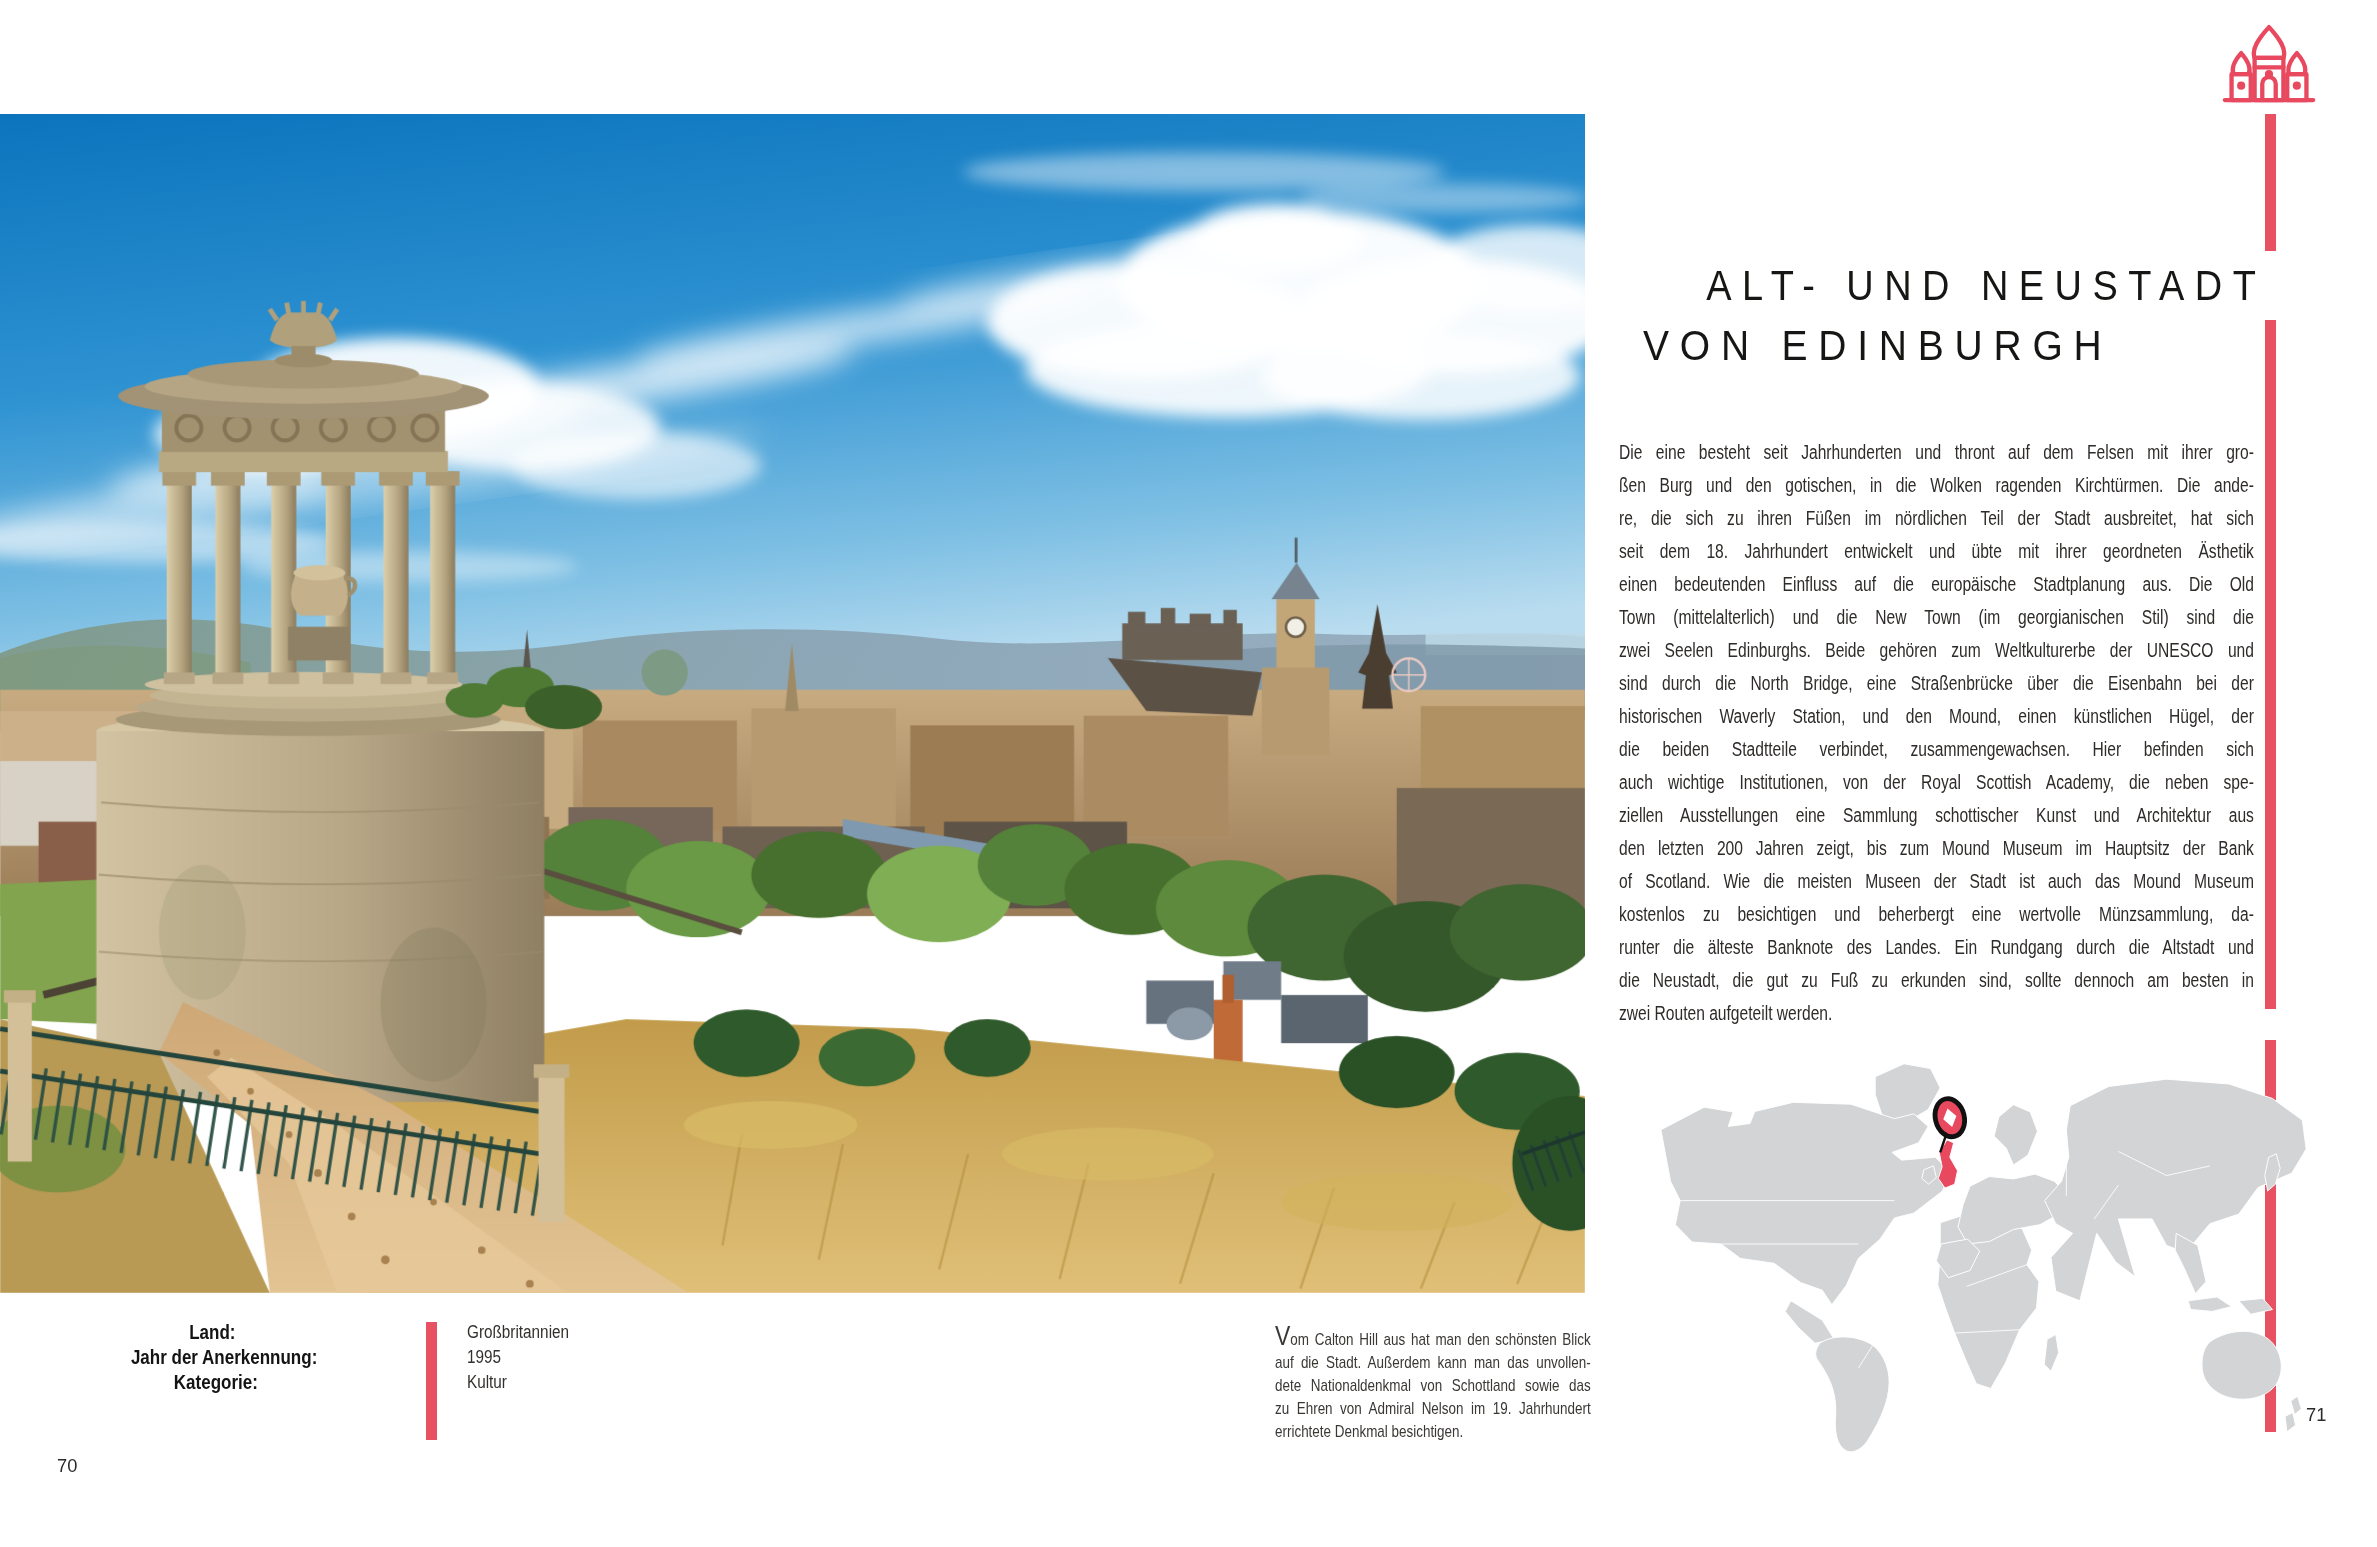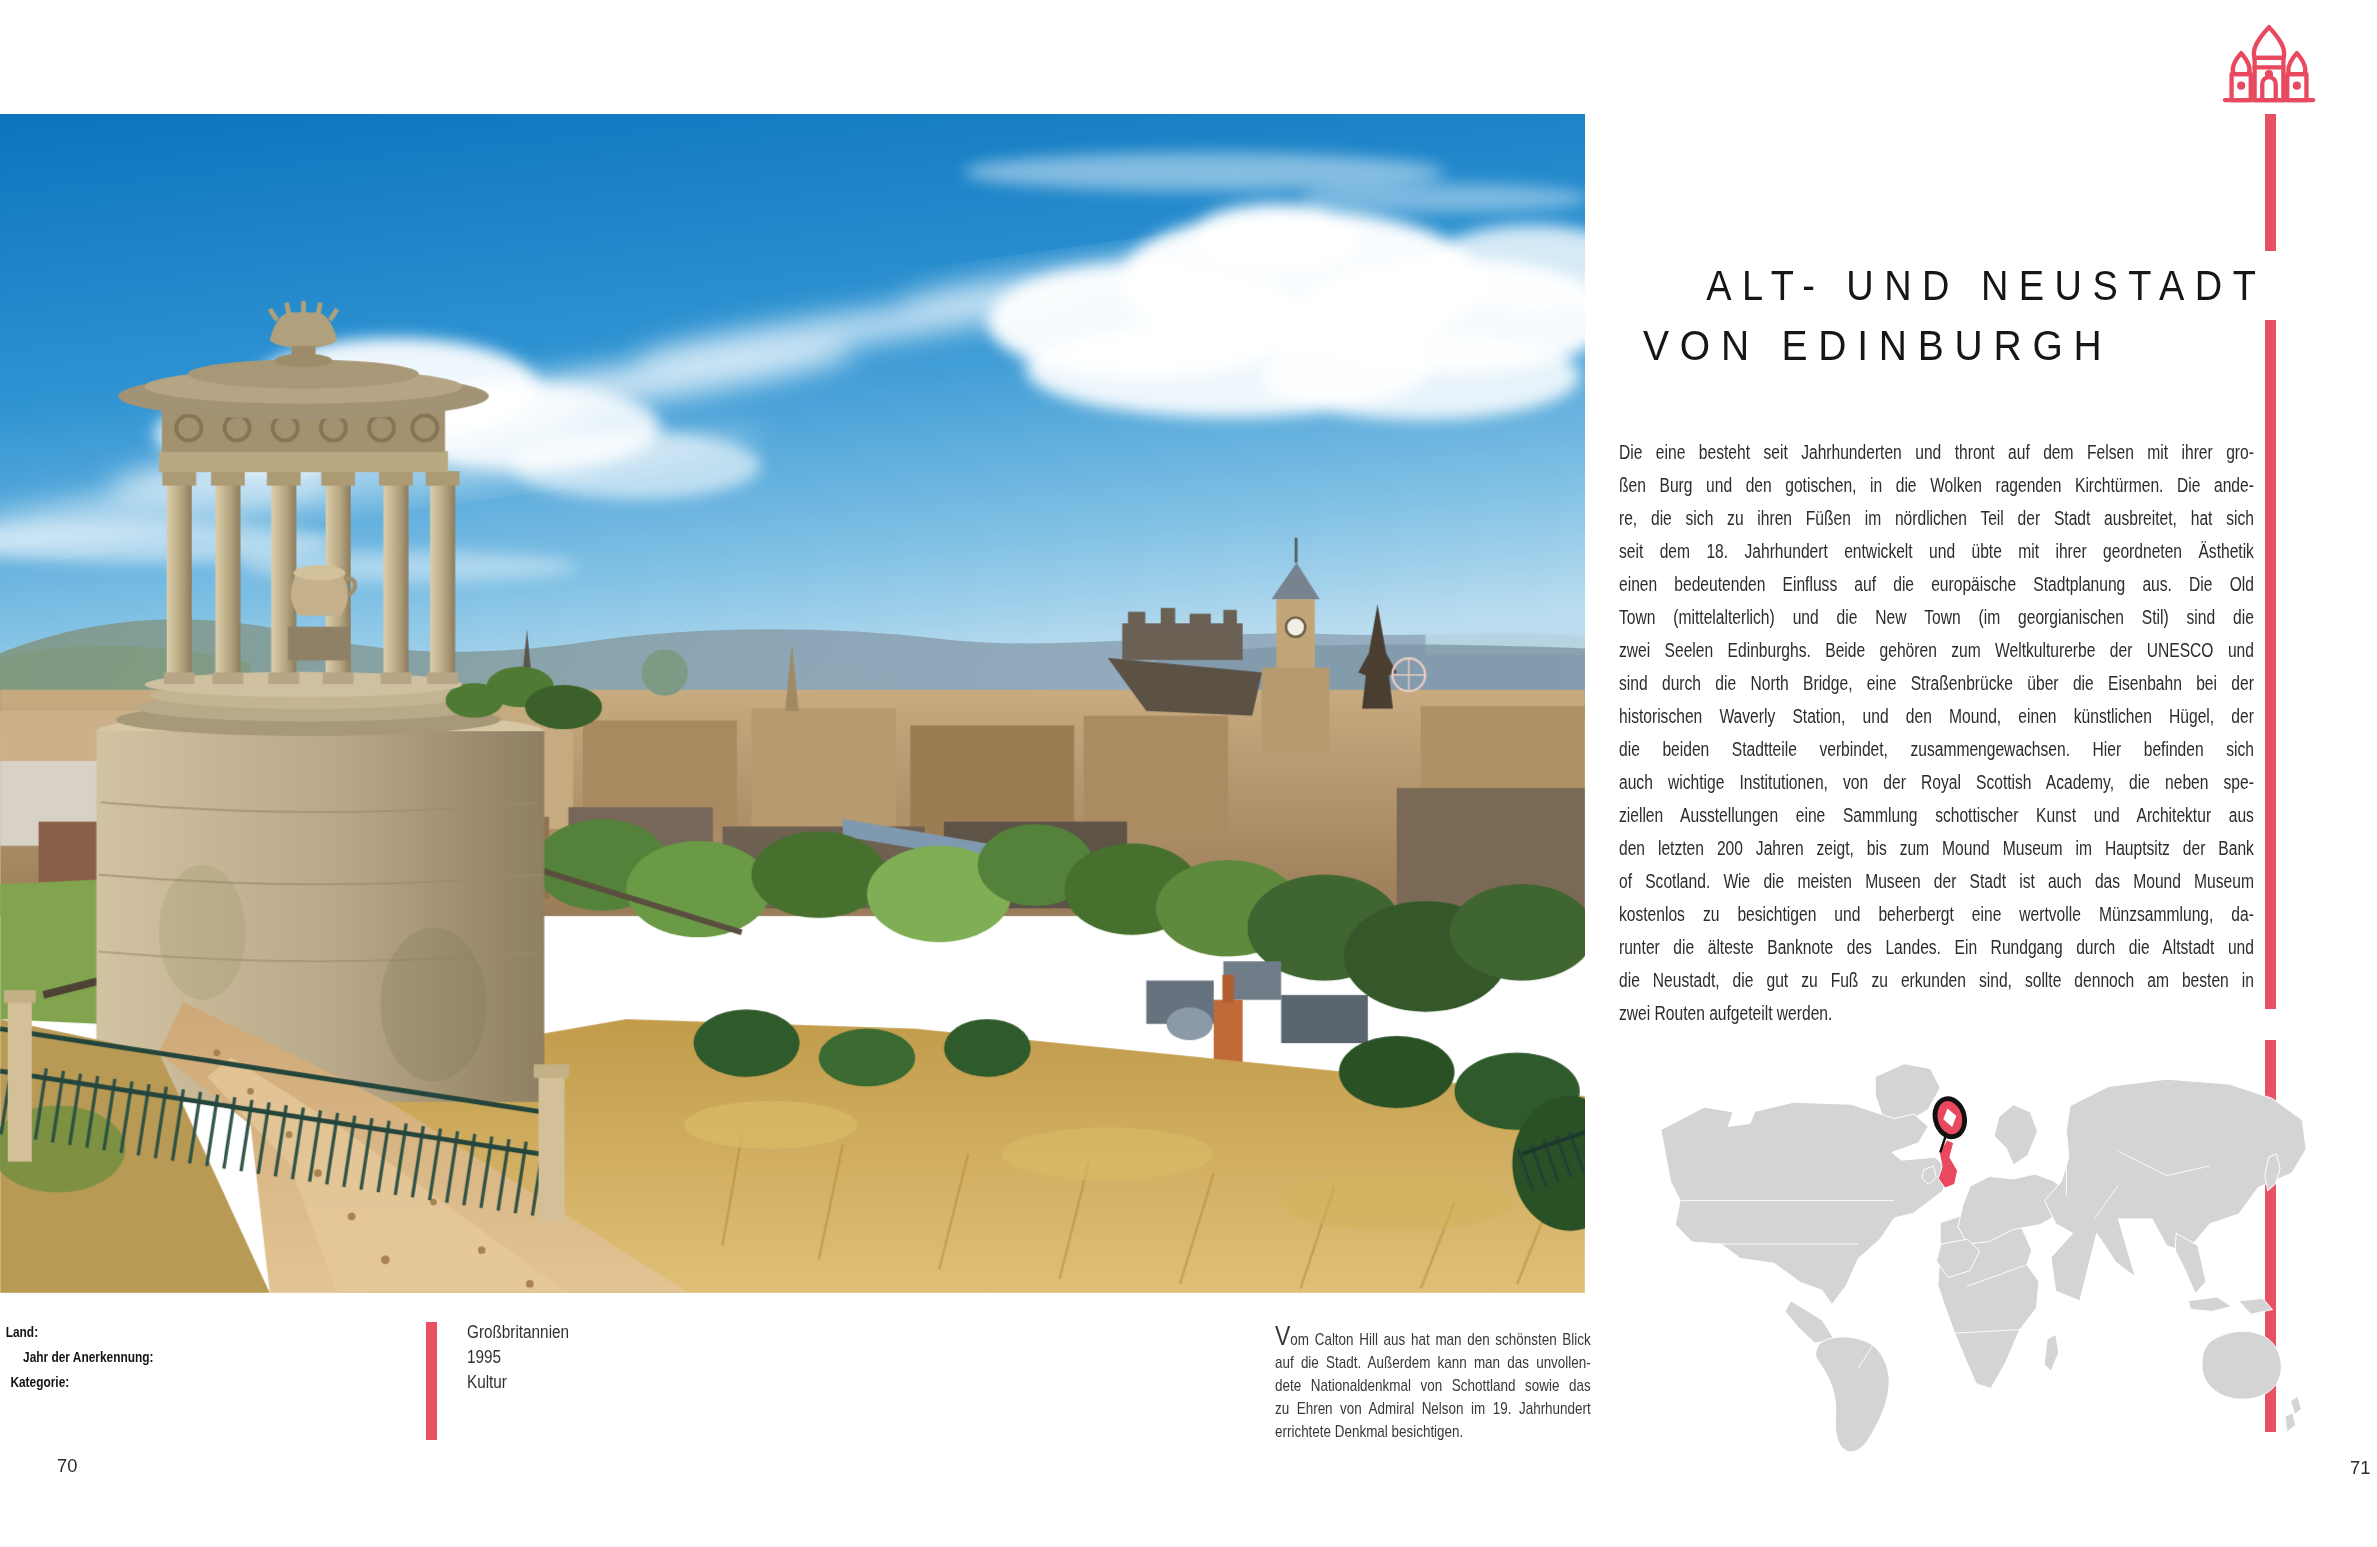--- a/index.html
+++ b/index.html
@@ -21,38 +21,38 @@
   
   .caption{position:absolute;left:1275px;top:1328px;width:385px;
            transform:scaleX(0.82);transform-origin:0 0;
            font-size:16.4px;line-height:23px;color:#3a3734;}
   .caption .tline{text-align:justify;text-align-last:justify;height:23px;white-space:nowrap;}
   .caption .tline-last{text-align-last:left;}
   .dropcap{font-size:28px;line-height:0;}
   
   .facts{position:absolute;left:0;top:1320px;}
   .meta-row{display:flex;height:25px;}
-  .f-label{width:416px;text-align:left;font-weight:bold;font-size:14px;line-height:25px;color:#141414;}
+  .f-label{width:416px;text-align:center;font-weight:bold;font-size:20px;line-height:25px;color:#141414;}
   .f-label span{display:inline-block;transform:scaleX(0.85);transform-origin:100% 0;white-space:nowrap;}
   .f-value{margin-left:51px;font-size:18px;line-height:25px;color:#33302d;}
   .f-value span{display:inline-block;transform:scaleX(0.85);transform-origin:0 0;white-space:nowrap;}
   .facts-bar{position:absolute;left:426px;top:1322px;width:11px;height:118px;background:var(--accent,#e85161);}
   
   .accent-bar{position:absolute;left:2265px;width:10.6px;background:var(--accent,#e85161);}
   .seg-a{top:114px;height:137px;}
   .seg-b{top:320px;height:689px;}
   .seg-c{top:1040px;height:392px;}
   
   .cathedral{position:absolute;left:2221px;top:23px;width:96px;height:87px;}
   
   .worldmap{position:absolute;left:1632px;top:1031px;width:679px;height:424px;}
   
   .pageno{position:absolute;font-size:18.3px;color:#2b2b2b;}
   .pageno-left{left:57px;top:1455px;}
-  .pageno-right{left:2306px;top:1457px;margin-left:44px;}
+  .pageno-right{left:2306px;top:1404px;}
 </style>
 </head>
 <body>
 
 <div class="page">
 
   <svg class="photo" viewBox="0 0 3291 2449" preserveAspectRatio="none">
     <defs>
       <linearGradient id="skyg" x1="0" y1="0" x2="0.25" y2="1">
         <stop offset="0" stop-color="#0b74bd"></stop>

